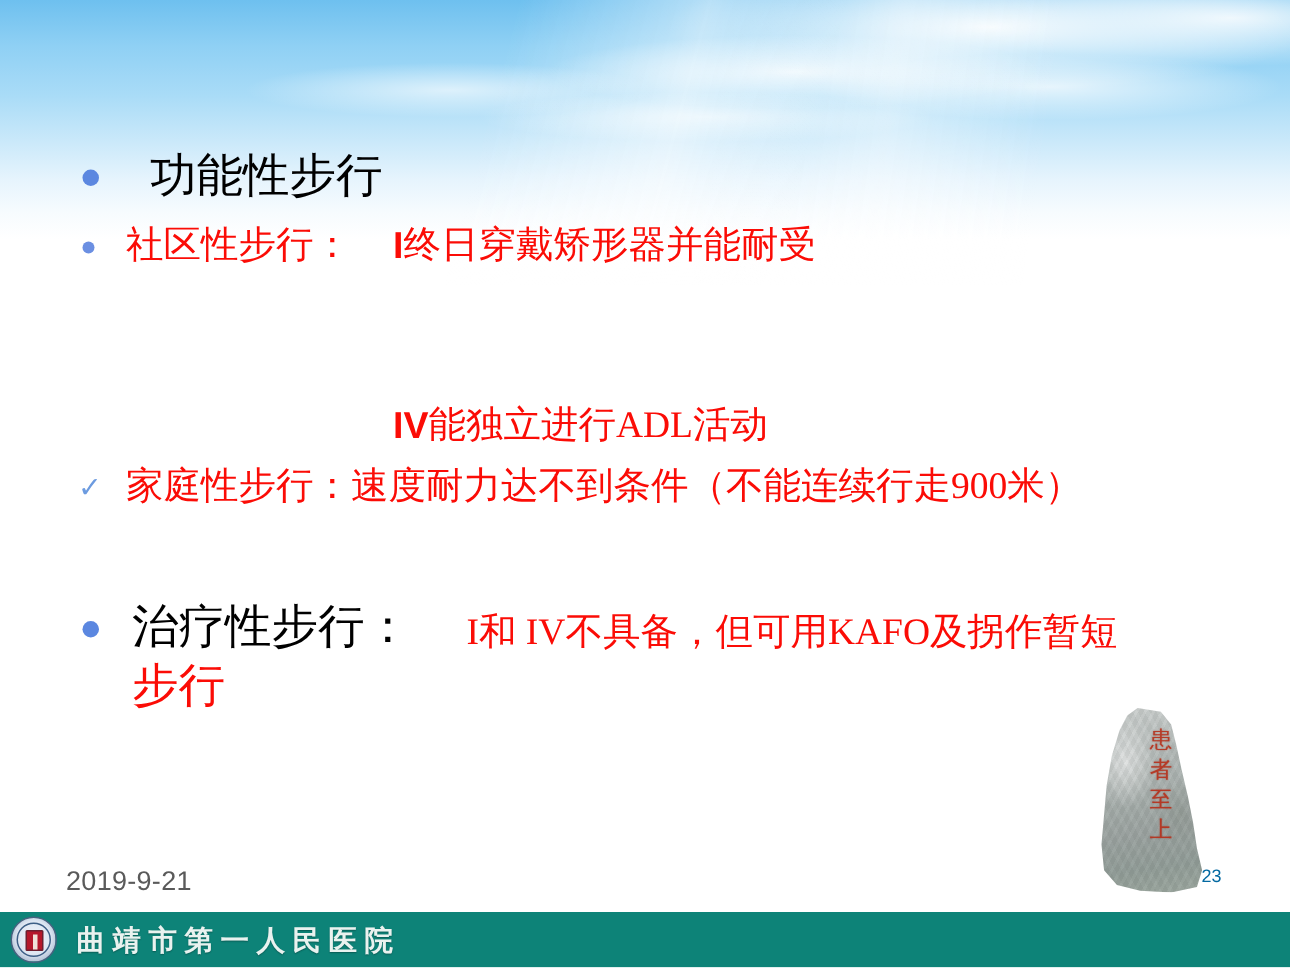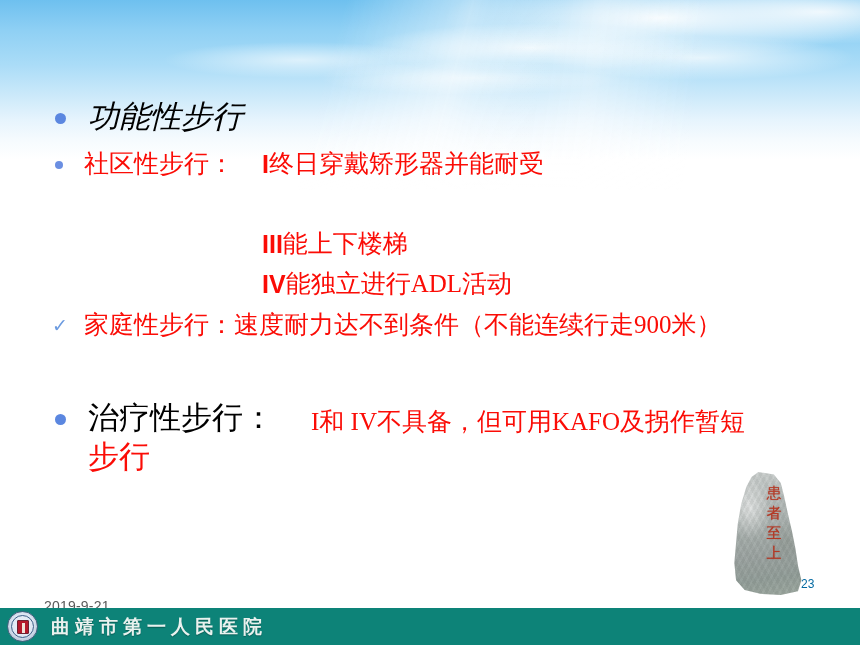--- a/index.html
+++ b/index.html
@@ -142,24 +142,23 @@
     font-family: "DejaVu Serif", serif;
     text-shadow: 0 0 1px rgba(160,40,20,.8);
     opacity: .92;
   }
 
   
   .slide-date {
     position: absolute;
     left: 44px; top: 577px;
     font-family: "Liberation Sans", "DejaVu Sans", sans-serif;
-    font-size: 14px;
+    font-size: 18px;
     color: #5a5a5a;
     letter-spacing: .2px;
-    margin-top: 21px;
   }
   .slide-number {
     position: absolute;
     left: 801px; top: 577px;
     font-family: "Liberation Sans", "DejaVu Sans", sans-serif;
     font-size: 12px;
     color: #0369a1;
   }
 
   .footer-bar {
@@ -215,38 +214,34 @@
 <body>
 
 <div id="slide">
 
   <div class="sky"></div>
 
   <div class="content">
 
     <div class="row lvl1" style="left:55px; top:100px;">
       <span class="bullet-dot" style="margin-top:13px;"></span>
-      <span class="txt-black" style="margin-left:22px;font-style:italic;">功能性步行</span>
+      <span class="txt-black" style="margin-left:34px;">功能性步行</span>
     </div>
 
     <div class="row lvl2" style="left:55px; top:150px;">
       <span class="bullet-dot sm" style="margin-top:11px;"></span>
       <span class="txt-red" style="margin-left:21px;">社区性步行：</span>
     </div>
 
     <div class="row lvl2" style="left:262px; top:150px;">
       <span class="txt-red bold-lat">I</span>
       <span class="txt-red">终日穿戴矫形器并能耐受</span>
     </div>
 
 
-    <div class="row lvl2" style="left:262px; top:230px;">
-      <span class="txt-red bold-lat">III</span>
-      <span class="txt-red">能上下楼梯</span>
-    </div>
 
     <div class="row lvl2" style="left:262px; top:270px;">
       <span class="txt-red bold-lat">IV</span>
       <span class="txt-red">能独立进行ADL活动</span>
     </div>
 
     <div class="row lvl2" style="left:52px; top:311px;">
       <span class="bullet-check" style="font-size:19px; margin-top:5px;">✓</span>
       <span class="txt-red" style="margin-left:16px;">家庭性步行：速度耐力达不到条件（不能连续行走900米）</span>
     </div>

